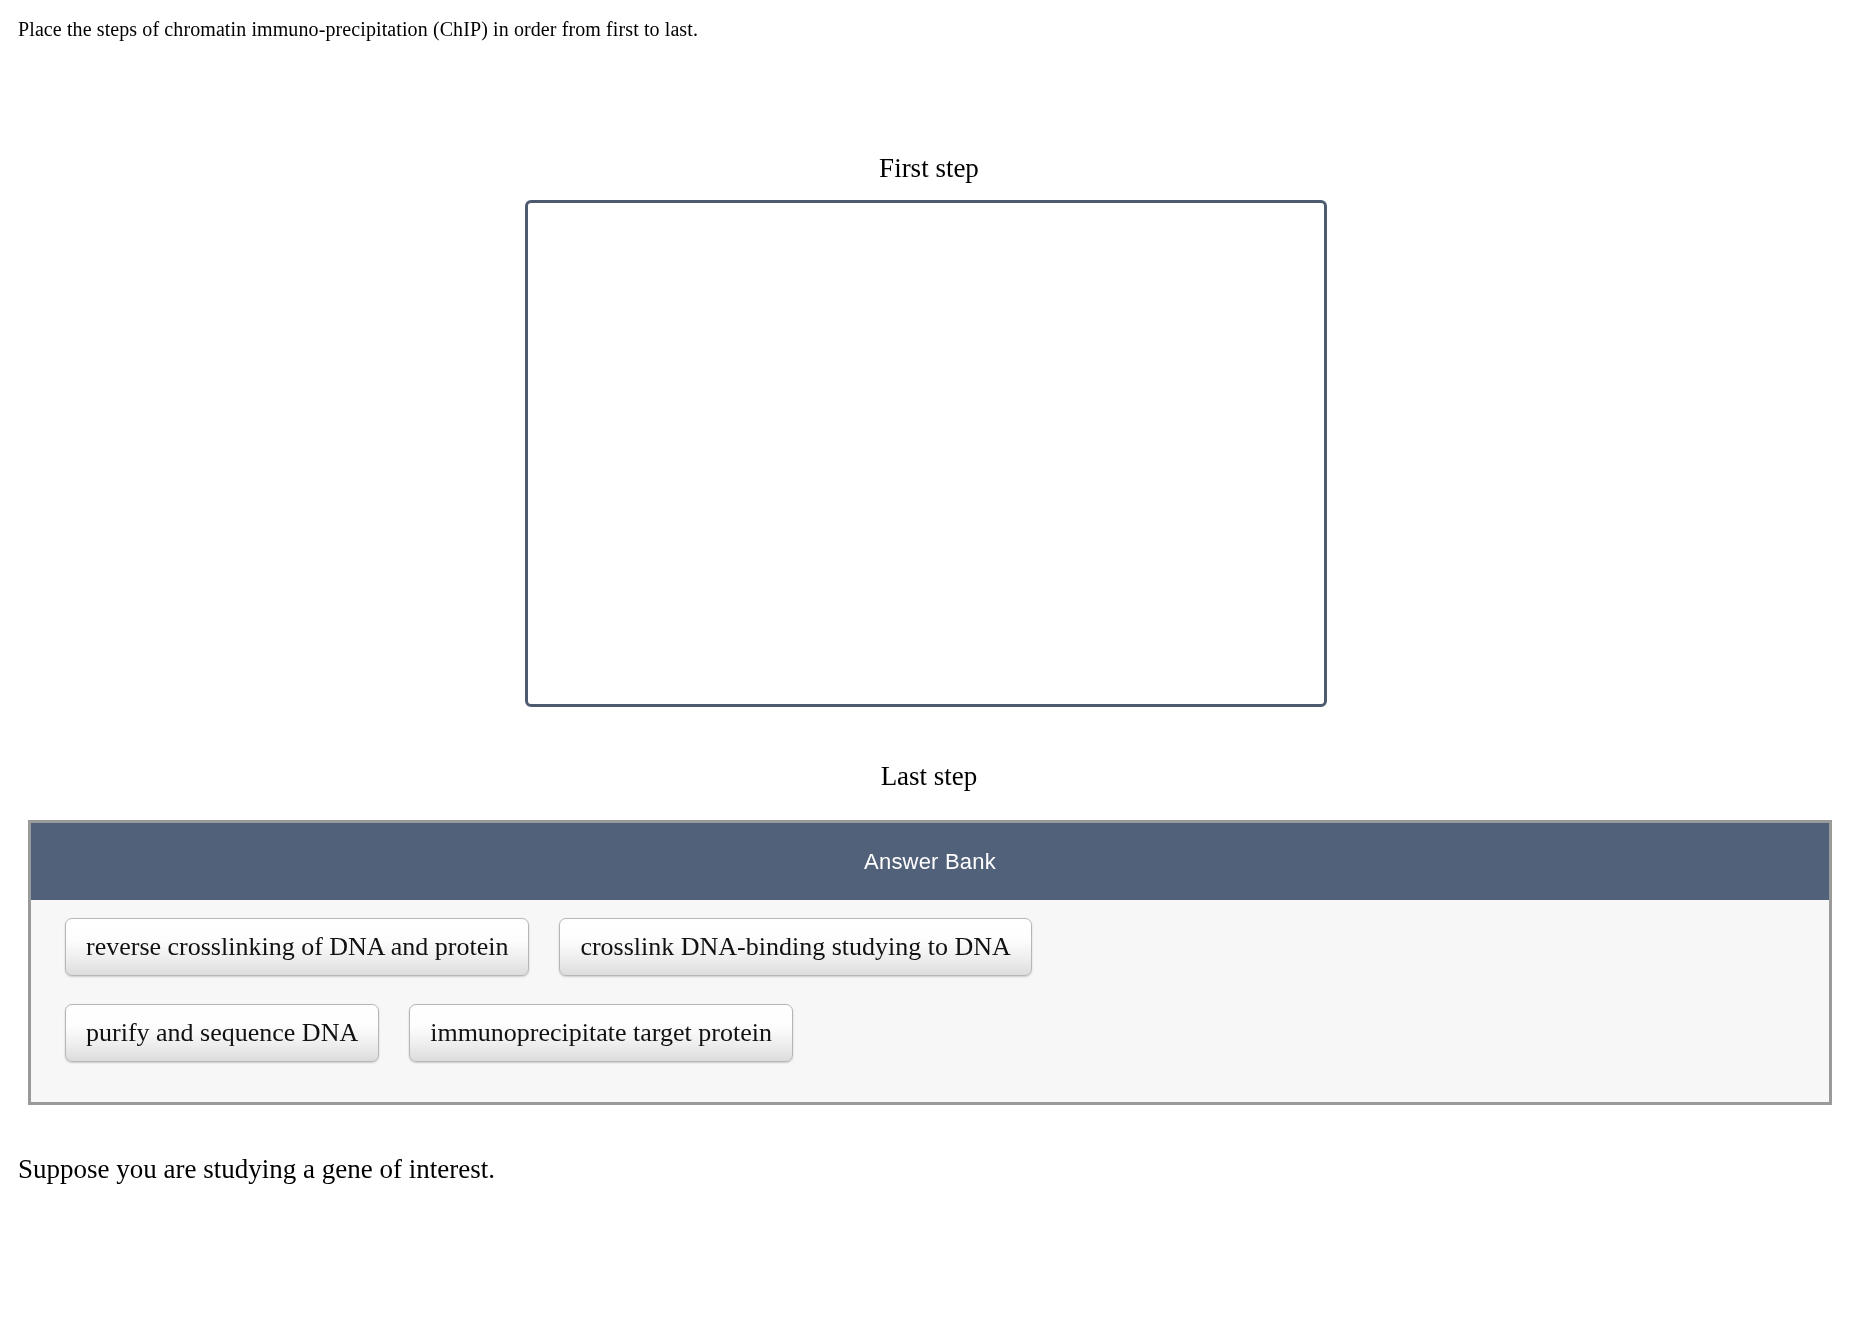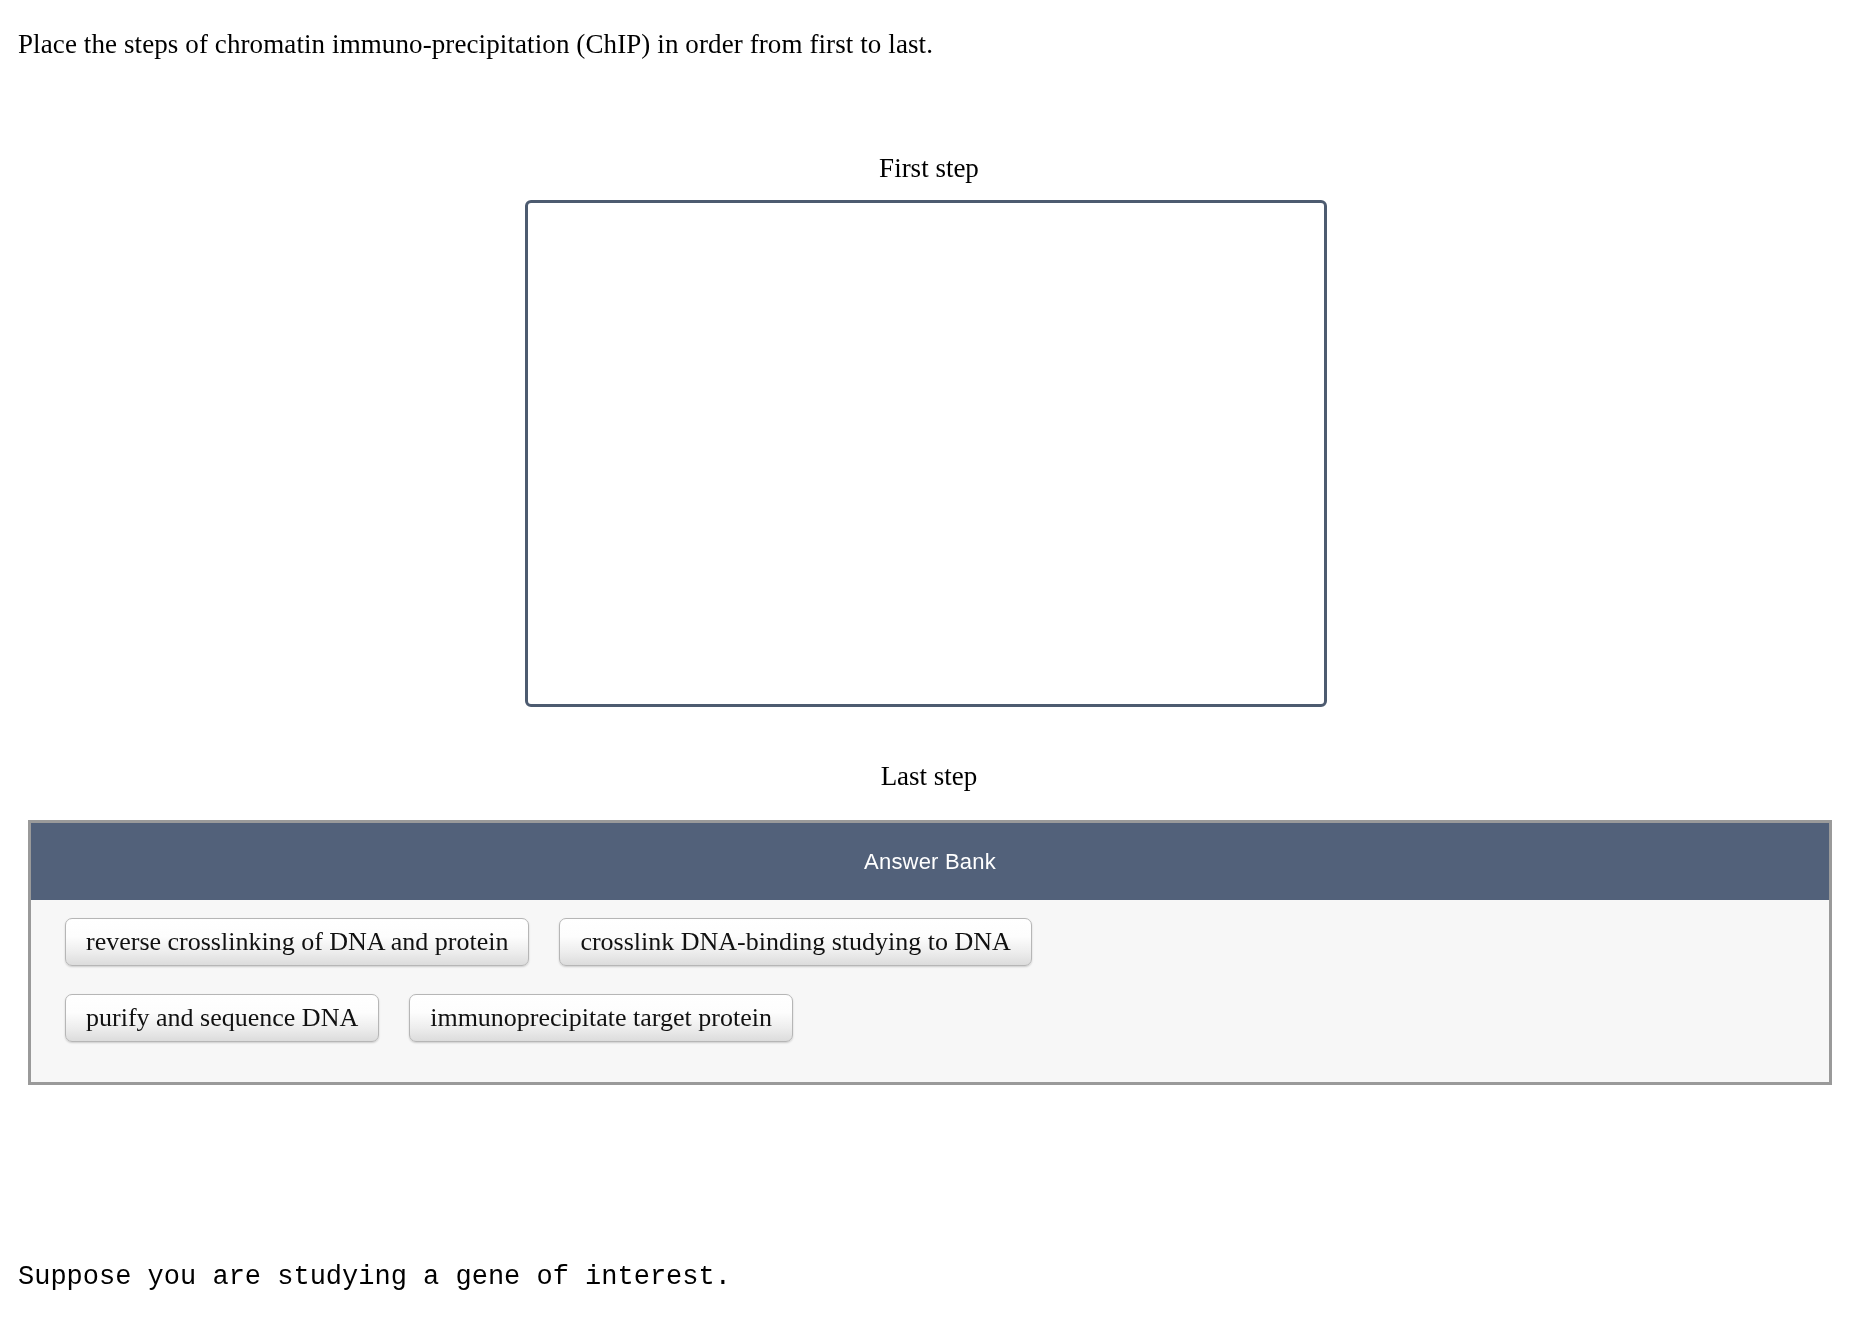--- a/index.html
+++ b/index.html
@@ -13,22 +13,22 @@
     position: relative;
     font-family: "Liberation Serif", serif;
     color: #000000;
     overflow: hidden;
   }
 
   
   .prompt-top {
     position: absolute;
     left: 18px;
-    top: 27px;
-    font-size: 27px;
+    top: 12px;
+    font-size: 20px;
     line-height: 34px;
     letter-spacing: 0.1px;
     white-space: nowrap;
   }
 
   
   .order-region {
     position: absolute;
     left: 0;
     top: 152px;
@@ -87,44 +87,43 @@
     gap: 30px;
     margin-bottom: 28px;
     padding-left: 14px;
   }
   .bank-row:last-child { margin-bottom: 16px; }
 
   .bank-tile {
     display: inline-flex;
     align-items: center;
     justify-content: center;
-    height: 48px;
+    height: 58px;
     padding: 0 20px;
     font-size: 26px;
     line-height: 58px;
     color: #111111;
     background: linear-gradient(to bottom, #ffffff 0%, #fdfdfd 38%, #ededed 72%, #dcdcdc 100%);
     border: 1px solid #b6b6b6;
     border-radius: 7px;
     box-shadow: 0 1px 2px rgba(0,0,0,0.18);
     box-sizing: border-box;
     white-space: nowrap;
     cursor: move;
     user-select: none;
   }
 
   
   .prompt-bottom {
     position: absolute;
     left: 18px;
-    top: 1260px;
+    top: 1152px;
     font-size: 27px;
     line-height: 34px;
     white-space: nowrap;
-    font-family: Liberation Mono, monospace;
   }
 </style>
 </head>
 <body>
 
 <div class="prompt-top">Place the steps of chromatin immuno-precipitation (ChIP) in order from first to last.</div>
 
 <div class="order-region">
 
   <div class="step-label first">First step</div>

